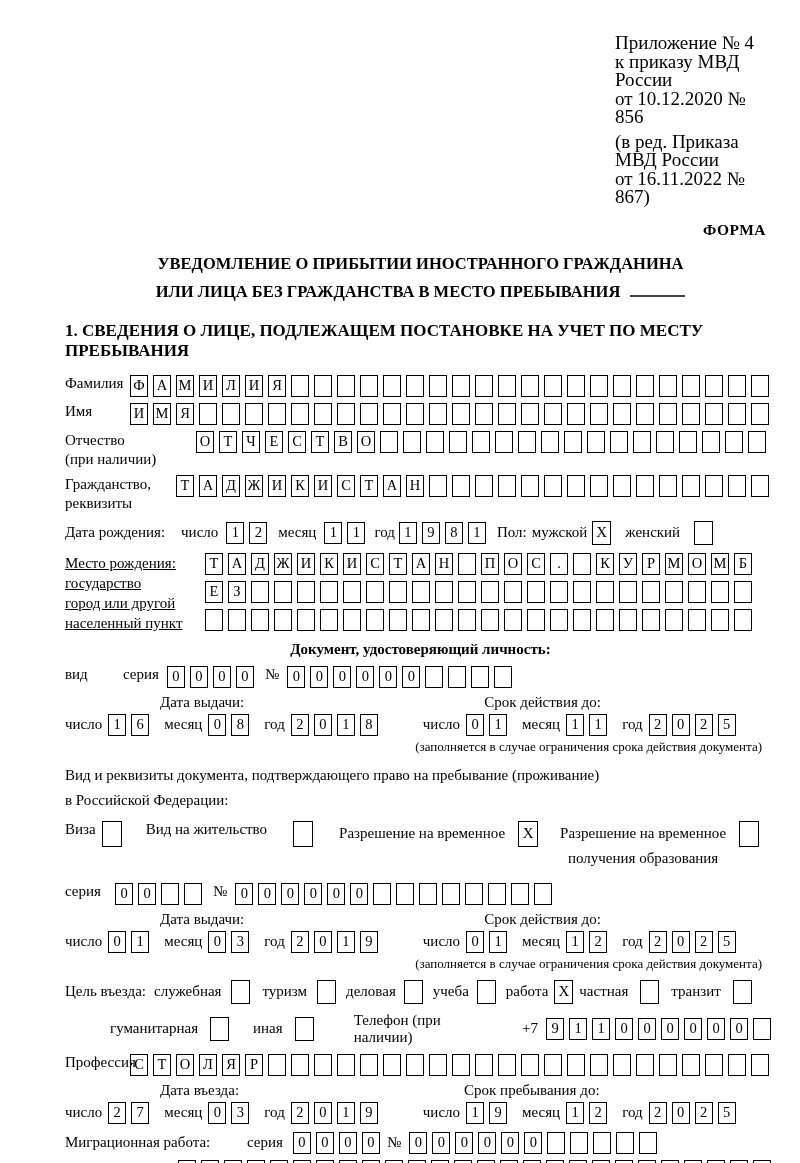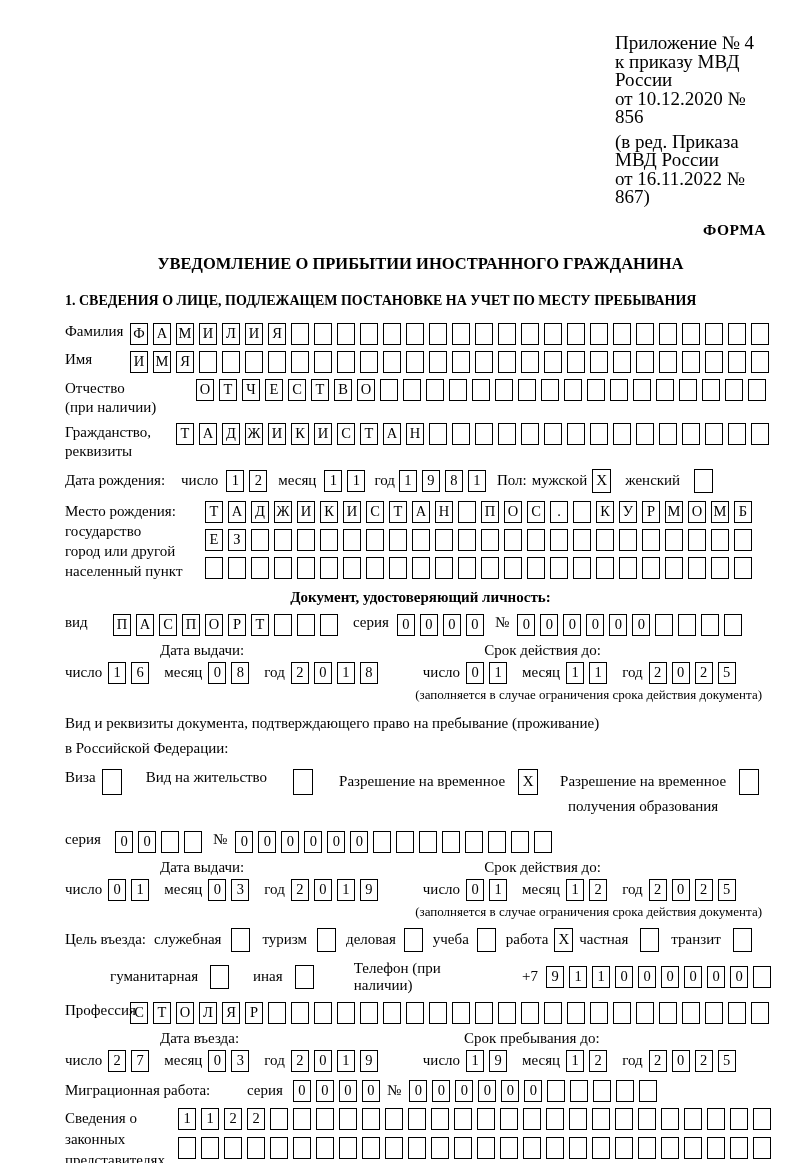--- a/index.html
+++ b/index.html
@@ -4,37 +4,37 @@
 <style>
   html,body{margin:0;padding:0;background:#fff;}
   .page{position:relative;width:800px;height:1163px;box-sizing:border-box;background:#fff;color:#000;
         font-family:"Liberation Serif","DejaVu Serif",serif;font-size:15px;
         padding:34px 24px 10px 65px;overflow:hidden;}
   .ref{margin-left:550px;font-size:19px;line-height:18.5px;}
   .ref2{margin-top:6px;}
   .forma{margin-top:14px;text-align:right;padding-right:10px;font-weight:700;font-size:15.5px;letter-spacing:.5px;}
   .title{margin-top:12px;text-align:center;font-weight:700;font-size:16.5px;line-height:26px;}
   .title-underline{display:inline-block;width:55px;border-bottom:2.5px solid #444;height:1.1em;margin-left:10px;vertical-align:baseline;}
-  .sec{margin-top:16px;font-weight:700;font-size:14px;}
+  .sec{margin-top:16px;font-weight:700;font-size:17px;}
   .form{margin-top:14px;}
   .crow{display:flex;align-items:flex-start;margin-bottom:6px;}
   .flabel{flex:0 0 auto;}
   .lbl2{line-height:19px;}
   .cells{white-space:nowrap;display:inline-block;}
   .cell{box-sizing:border-box;display:inline-block;width:18px;height:22px;border:1.5px solid #000;
         margin-right:5px;text-align:center;font-size:14.5px;line-height:19px;vertical-align:top;}
   .checkbox{box-sizing:border-box;display:inline-block;width:20px;height:26px;border:1.6px solid #000;
         text-align:center;line-height:23px;font-size:15px;vertical-align:top;}
   .cb-s{width:19px;height:24px;line-height:21px;}
   .w-name{width:65px;}
   .w-patr{width:131px;}
   .w-cit{width:111px;}
   .bd-row{display:flex;align-items:center;margin:8px 0;}
   .mb-row{display:flex;align-items:flex-start;margin-bottom:2px;}
-  .mb-labels{width:140px;line-height:20px;}
+  .mb-labels{width:140px;line-height:20px;text-decoration:underline;}
   .mb-cells .cells{display:block;margin-bottom:6px;}
   .doc-head{text-align:center;font-weight:700;margin:4px 0 8px;font-size:15px;}
   .dh{display:flex;margin:2px 0 3px;}
   .drow{display:flex;align-items:center;}
   .dgroup{display:flex;align-items:center;}
   .dgroup .dl{margin-right:6px;}
   .dgroup .cells{margin-right:10px;}
   .note{font-size:13px;text-align:right;padding-right:14px;margin:3px 0 8px;}
   .intro{line-height:25px;margin-top:4px;}
   .visa-row{display:flex;align-items:flex-start;margin:8px 0 12px;}
@@ -55,20 +55,21 @@
     <div>к приказу МВД России</div>
     <div>от 10.12.2020 № 856</div>
     <div class="ref2">(в ред. Приказа МВД России</div>
     <div>от 16.11.2022 № 867)</div>
   </div>
 
   <div class="forma">ФОРМА</div>
 
   <div class="title">
     <div>УВЕДОМЛЕНИЕ О ПРИБЫТИИ ИНОСТРАННОГО ГРАЖДАНИНА</div>
+    <div><span>ИЛИ ЛИЦА БЕЗ ГРАЖДАНСТВА В МЕСТО ПРЕБЫВАНИЯ</span><span class="title-underline"></span></div>
   </div>
 
   <div class="sec">1. СВЕДЕНИЯ О ЛИЦЕ, ПОДЛЕЖАЩЕМ ПОСТАНОВКЕ НА УЧЕТ ПО МЕСТУ ПРЕБЫВАНИЯ</div>
 
   <div class="form">
 
     <div class="crow">
       <div class="flabel w-name">Фамилия</div>
       <span class="cells"><span class="cell">Ф</span><span class="cell">А</span><span class="cell">М</span><span class="cell">И</span><span class="cell">Л</span><span class="cell">И</span><span class="cell">Я</span><span class="cell"></span><span class="cell"></span><span class="cell"></span><span class="cell"></span><span class="cell"></span><span class="cell"></span><span class="cell"></span><span class="cell"></span><span class="cell"></span><span class="cell"></span><span class="cell"></span><span class="cell"></span><span class="cell"></span><span class="cell"></span><span class="cell"></span><span class="cell"></span><span class="cell"></span><span class="cell"></span><span class="cell"></span><span class="cell"></span><span class="cell"></span></span>
     </div>
@@ -120,21 +121,20 @@
         <span class="cells"><span class="cell">Т</span><span class="cell">А</span><span class="cell">Д</span><span class="cell">Ж</span><span class="cell">И</span><span class="cell">К</span><span class="cell">И</span><span class="cell">С</span><span class="cell">Т</span><span class="cell">А</span><span class="cell">Н</span><span class="cell"></span><span class="cell">П</span><span class="cell">О</span><span class="cell">С</span><span class="cell">.</span><span class="cell"></span><span class="cell">К</span><span class="cell">У</span><span class="cell">Р</span><span class="cell">М</span><span class="cell">О</span><span class="cell">М</span><span class="cell">Б</span></span>
         <span class="cells"><span class="cell">Е</span><span class="cell">З</span><span class="cell"></span><span class="cell"></span><span class="cell"></span><span class="cell"></span><span class="cell"></span><span class="cell"></span><span class="cell"></span><span class="cell"></span><span class="cell"></span><span class="cell"></span><span class="cell"></span><span class="cell"></span><span class="cell"></span><span class="cell"></span><span class="cell"></span><span class="cell"></span><span class="cell"></span><span class="cell"></span><span class="cell"></span><span class="cell"></span><span class="cell"></span><span class="cell"></span></span>
         <span class="cells"><span class="cell"></span><span class="cell"></span><span class="cell"></span><span class="cell"></span><span class="cell"></span><span class="cell"></span><span class="cell"></span><span class="cell"></span><span class="cell"></span><span class="cell"></span><span class="cell"></span><span class="cell"></span><span class="cell"></span><span class="cell"></span><span class="cell"></span><span class="cell"></span><span class="cell"></span><span class="cell"></span><span class="cell"></span><span class="cell"></span><span class="cell"></span><span class="cell"></span><span class="cell"></span><span class="cell"></span></span>
       </div>
     </div>
 
     <div class="doc-head">Документ, удостоверяющий личность:</div>
 
     <div class="crow">
       <div class="flabel" style="width:48px">вид</div>
-      <span class="cells"><span class="cell">П</span><span class="cell">А</span><span class="cell">С</span><span class="cell">П</span><span class="cell">О</span><span class="cell">Р</span><span class="cell">Т</span><span class="cell"></span><span class="cell"></span><span class="cell"></span></span>
       <span style="margin:0 8px 0 10px">серия</span>
       <span class="cells"><span class="cell">0</span><span class="cell">0</span><span class="cell">0</span><span class="cell">0</span></span>
       <span style="margin:0 8px 0 6px">№</span>
       <span class="cells"><span class="cell">0</span><span class="cell">0</span><span class="cell">0</span><span class="cell">0</span><span class="cell">0</span><span class="cell">0</span><span class="cell"></span><span class="cell"></span><span class="cell"></span><span class="cell"></span></span>
     </div>
 
     <div class="dh">
       <span style="margin-left:95px">Дата выдачи:</span>
       <span style="margin-left:240px">Срок действия до:</span>
     </div>

